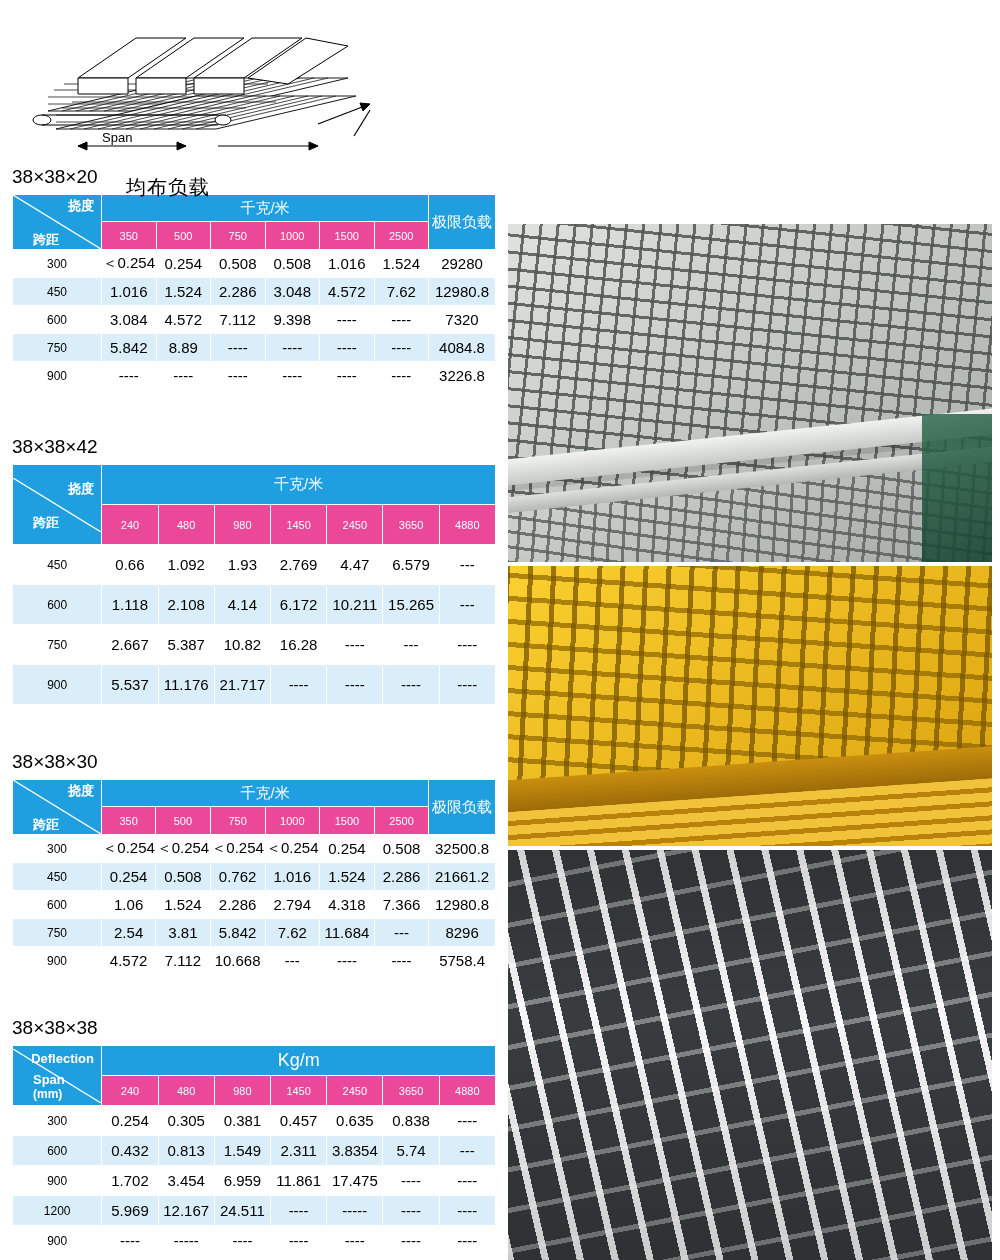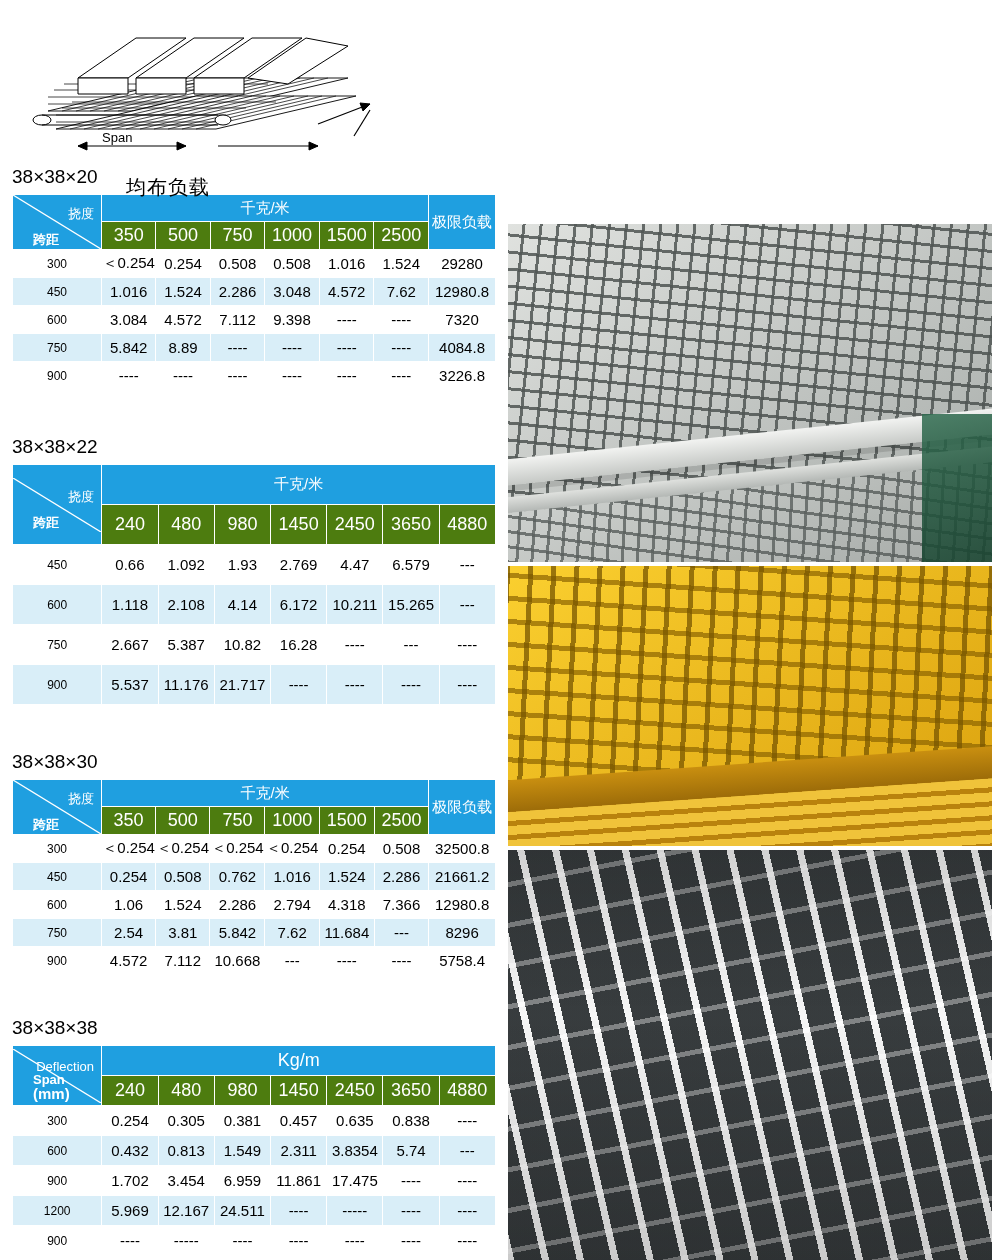--- a/index.html
+++ b/index.html
@@ -66,23 +66,23 @@
     font-weight: normal;
   }
   .hdr {
     background: #1f9fe0;
     color: #ffffff;
     font-weight: bold;
     font-size: 15px;
     height: 27px;
   }
   .hdr-sub {
-    background: #4d7c0f;
+    background: #ec4899;
     color: #ffffff;
-    font-size: 18px;
+    font-size: 11px;
     height: 27px;
   }
   .corner {
     background: #1f9fe0;
     color: #ffffff;
     width: 88px;
     position: relative;
     padding: 0;
   }
   .corner .inner {
@@ -90,34 +90,34 @@
     width: 88px;
     height: 54px;
   }
   .corner .diag {
     position: absolute;
     left: 0; top: 0;
     width: 88px; height: 54px;
   }
   .corner .topright {
     position: absolute;
-    right: 7px; top: 10px;
+    right: 7px; top: 2px;
     font-size: 13px;
-    font-weight: normal;
+    font-weight: bold;
   }
   .corner .botleft {
     position: absolute;
     left: 5px; bottom: 2px;
     font-size: 13px;
     font-weight: bold;
     text-align: left;
     line-height: 14px;
     margin-left: 15px;
   }
-  .corner .botleft small { display: block; font-size: 15px; font-weight: bold;}
+  .corner .botleft small { display: block; font-size: 12px; font-weight: bold;}
   td.rowhead {
     background: #ffffff;
     width: 88px;
     font-size: 12px;
   }
   tr.alt td { background: #d9eef8; }
   tr.plain td { background: #ffffff; }
   td.cell { width: 56px; height: 28px; }
   td.ult  { width: 68px; }
 
@@ -362,21 +362,21 @@
         <td class="cell">----</td>
         <td class="cell">----</td>
         <td class="cell">----</td>
         <td class="ult">3226.8</td>
       </tr>
     </tbody>
       </table>
 
     <div style="height:46px"></div>
 
-    <div class="sec-title">38×38×22</div>
+    <div class="sec-title">38×38×42</div>
     <table class="grid t2">
       <tbody>
           <tr class="hdr">
         <td class="corner" rowspan="2">
           <div class="inner">
             <svg class="diag" viewBox="0 0 88 54" preserveAspectRatio="none">
               <line x1="0" y1="0" x2="88" y2="54" stroke="#ffffff" stroke-width="1.3"></line>
             </svg>
             <span class="topright">挠度</span>
             <span class="botleft">跨距</span>

